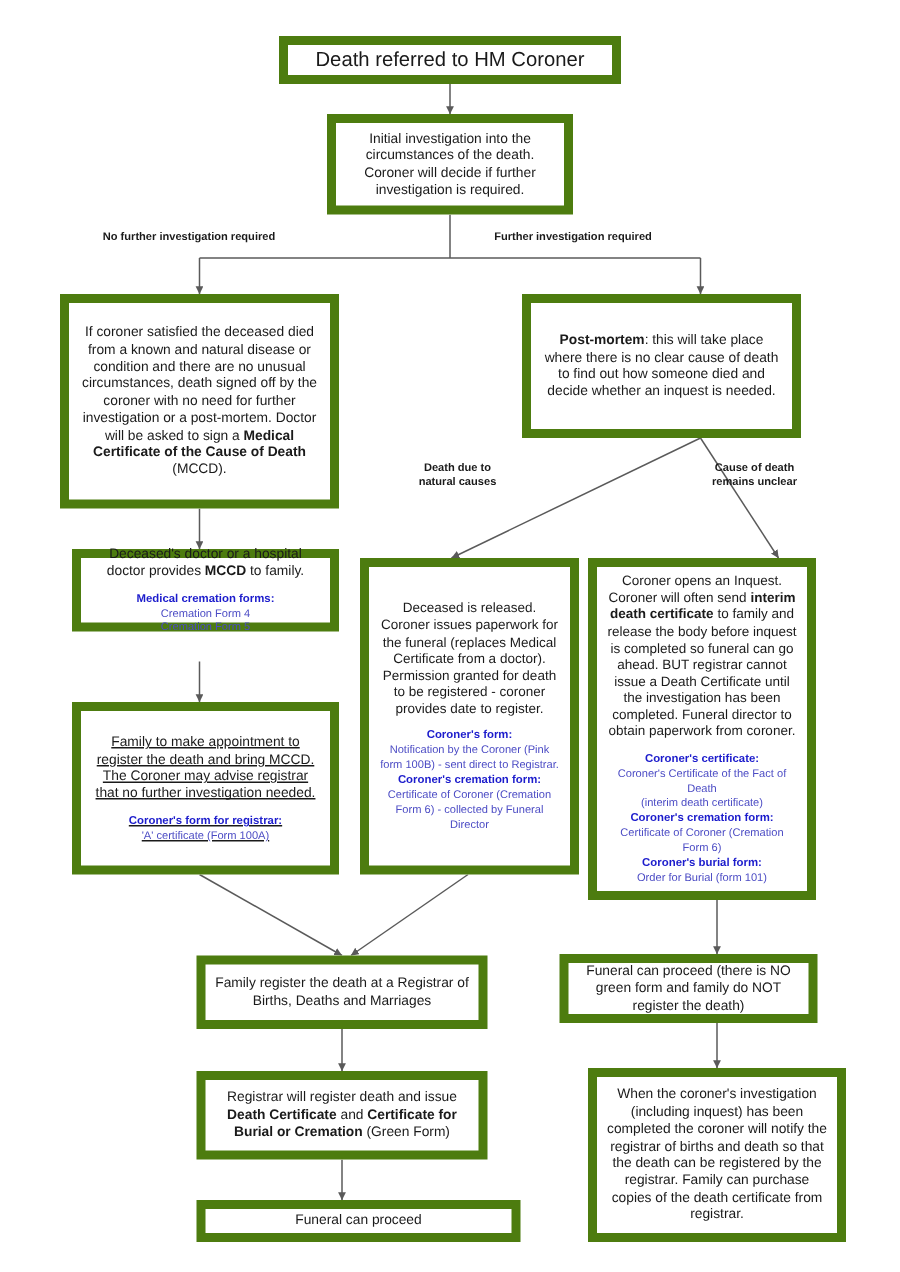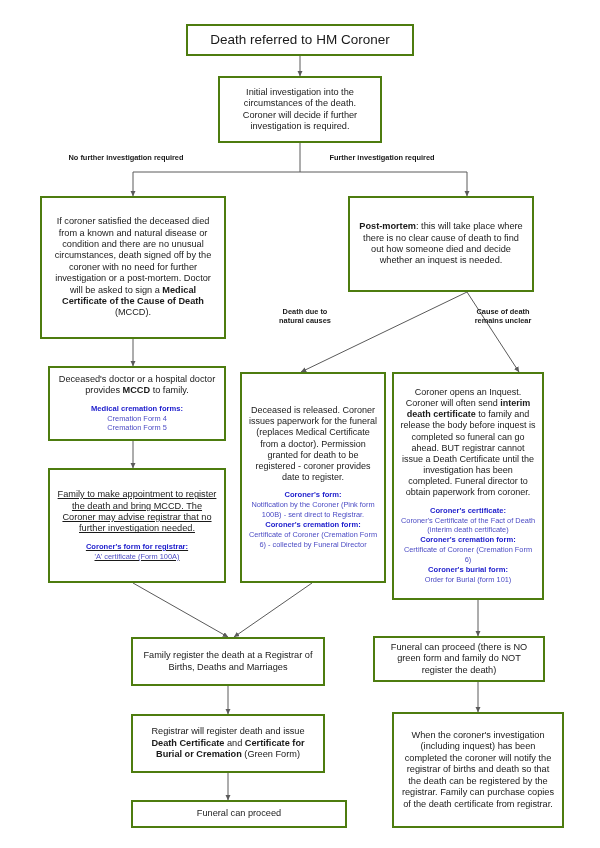--- a/index.html
+++ b/index.html
@@ -6,21 +6,21 @@
   body{
     width:600px;height:848px;background:#ffffff;
     font-family:"Liberation Sans", sans-serif;
     color:#1a1a1a;
     position:relative;overflow:hidden;
   }
   #stage{position:absolute;left:0;top:0;width:600px;height:848px;}
   svg.wires{position:absolute;left:0;top:0;width:600px;height:848px;pointer-events:none;}
   .node{
     position:absolute;
-    border:2px solid #4d7c0f;
+    border:6px solid #4d7c0f;
     background:#ffffff;
     box-sizing:border-box;
     display:flex;flex-direction:column;
     align-items:center;justify-content:center;
     text-align:center;
     padding:5px 6px;
     line-height:1.24;
   }
   .node p{margin:0;}
   .t-title{font-size:13.5px;line-height:1.3;}
@@ -98,21 +98,21 @@
   </div>
 
   <div class="node" style="left:40px;top:196px;width:186px;height:143px;">
     <p class="t-body"><span>If coroner satisfied the deceased died from a known and natural disease or condition and there are no unusual circumstances, death signed off by the coroner with no need for further investigation or a post-mortem. Doctor will be asked to sign a </span><b>Medical Certificate of the Cause of Death</b><span> (MCCD).</span></p>
   </div>
 
   <div class="node" style="left:348px;top:196px;width:186px;height:96px;">
     <p class="t-body"><b>Post-mortem</b><span>: this will take place where there is no clear cause of death to find out how someone died and decide whether an inquest is needed.</span></p>
   </div>
 
-  <div class="node" style="left:48px;top:366px;width:178px;height:75px;">
+  <div class="node" style="left:48px;top:366px;width:178px;height:55px;">
     <p class="t-body"><span>Deceased's doctor or a hospital doctor provides </span><b>MCCD</b><span> to family.</span></p>
     <div class="blue-block">
       <p class="b-head">Medical cremation forms:</p>
       <p class="b-item">Cremation Form 4</p>
       <p class="b-item">Cremation Form 5</p>
     </div>
   </div>
 
   <div class="node" style="left:48px;top:468px;width:178px;height:115px;text-decoration:underline;">
     <p class="t-body">Family to make appointment to register the death and bring MCCD. The Coroner may advise registrar that no further investigation needed.</p>

